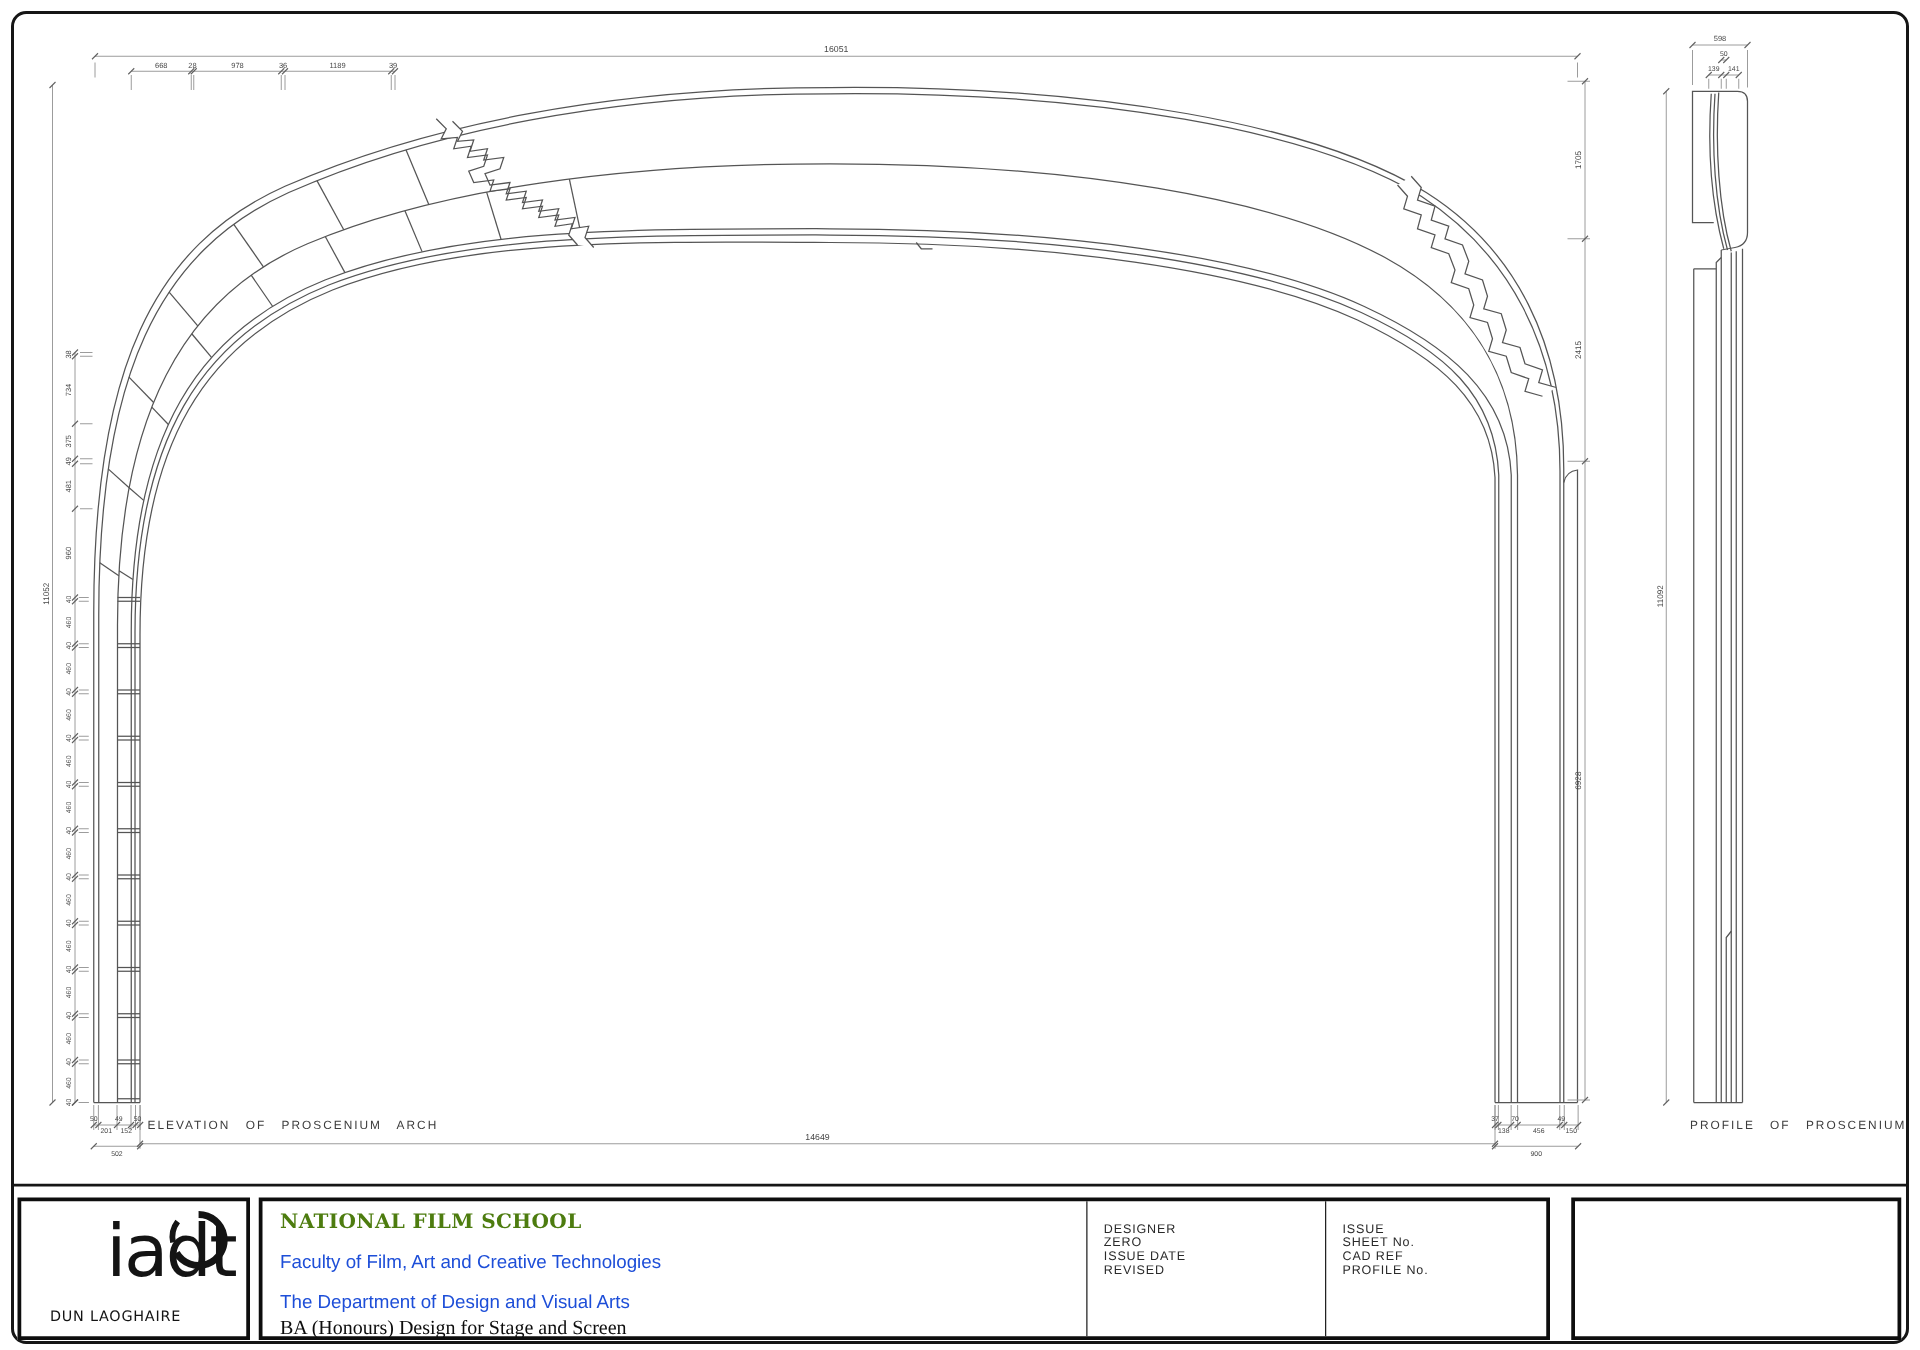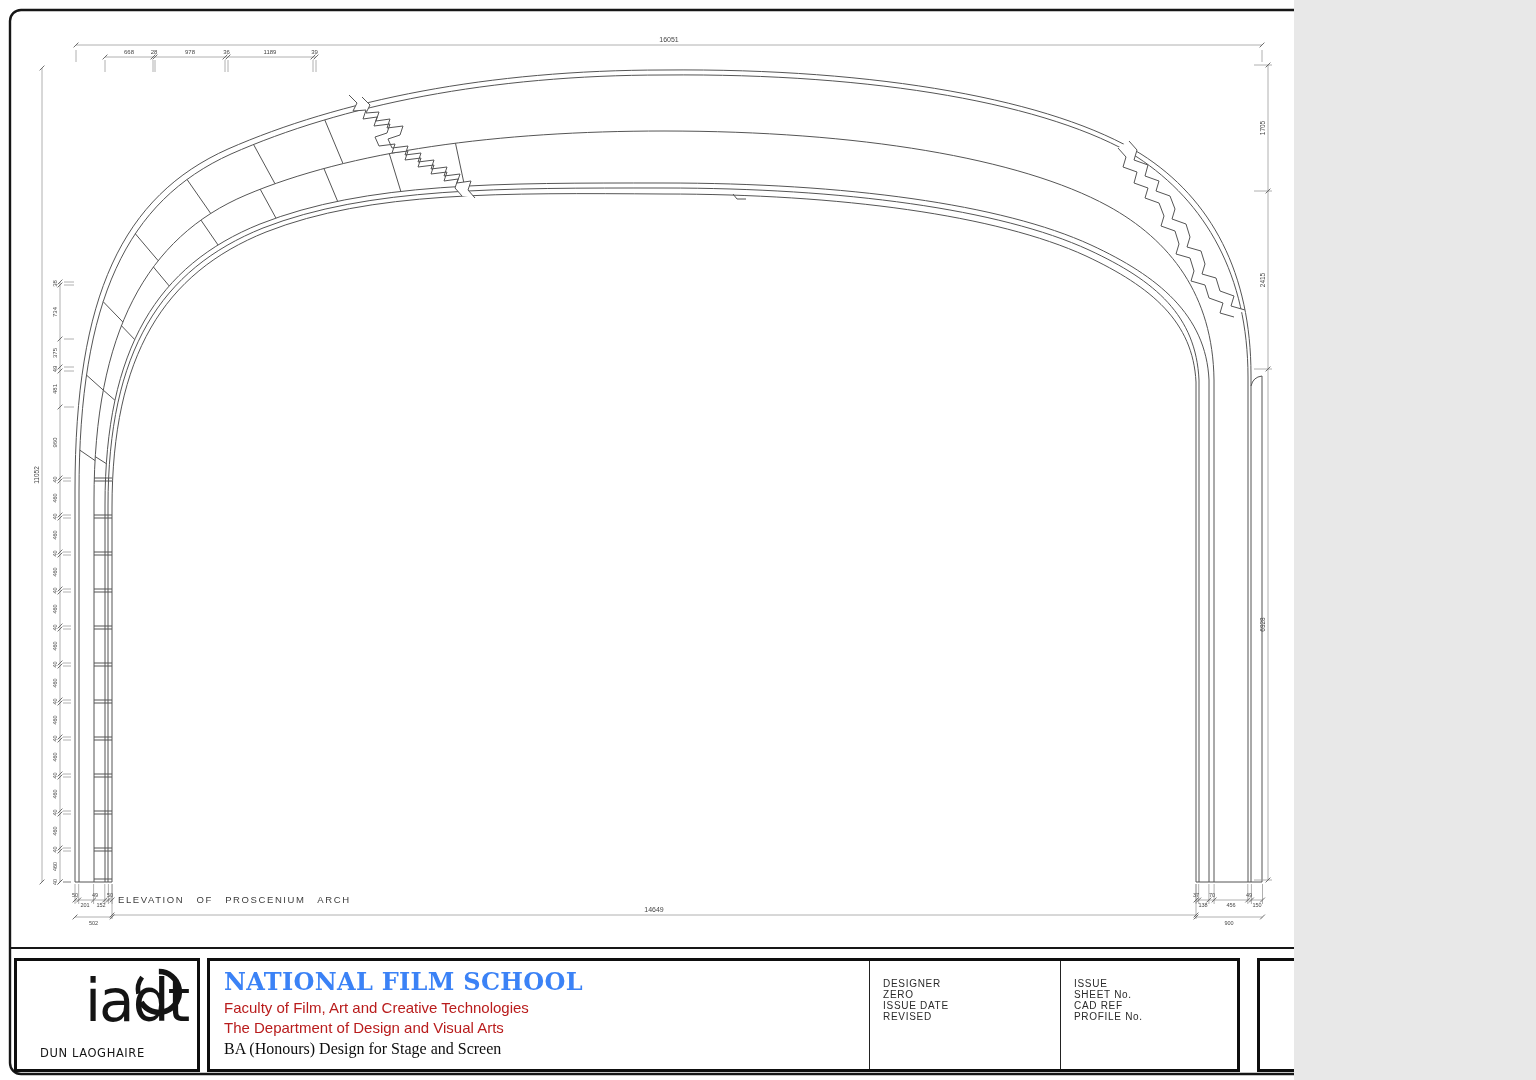--- a/index.html
+++ b/index.html
@@ -1,31 +1,31 @@
 <!DOCTYPE html>
 <html><head>
 <meta charset="utf-8">
 <style>
   html,body{margin:0;padding:0;background:#e8e8e8;}
-  .sheet{position:relative;width:1294px;height:1080px;background:#ffffff;overflow:hidden;
+  .sheet{position:relative;width:1536px;height:1080px;background:#ffffff;overflow:hidden;
          font-family:"Liberation Sans",sans-serif;}
   svg.cad{position:absolute;left:0;top:0;}
   .cap{font-family:"Liberation Sans",sans-serif;font-size:9.5px;letter-spacing:1.6px;word-spacing:8px;fill:#3c3c3c;}
   
   .tb{position:absolute;border:3px solid #0e0e0e;background:#fff;box-sizing:border-box;}
   .logo-inner{position:relative;width:100%;height:100%;}
   .iadt{position:absolute;left:36px;top:0px;font-family:"DejaVu Sans",sans-serif;font-weight:400;
         font-size:58px;line-height:1.38;letter-spacing:-2px;color:#141414;margin-left:32px;}
   .dl{position:absolute;left:23px;top:85px;font-family:"DejaVu Sans",sans-serif;font-size:11.5px;
       letter-spacing:0.6px;color:#141414;}
   .crescent{position:absolute;right:14px;top:2px;}
   .main-inner{position:relative;width:100%;height:100%;display:flex;}
   .school-sec{width:663px;box-sizing:border-box;padding:6px 0 0 14px;}
-  .school{font-family:"DejaVu Serif",serif;font-weight:700;font-size:24px;letter-spacing:0.3px;color:#3b82f6;}
-  .fac,.dep{font-family:"Liberation Sans",sans-serif;font-size:15px;color:#b91c1c;margin-top:3px;}
+  .school{font-family:"DejaVu Serif",serif;font-weight:700;font-size:16px;letter-spacing:0.3px;color:#4d7c0f;}
+  .fac,.dep{font-family:"Liberation Sans",sans-serif;font-size:15px;color:#1d4ed8;margin-top:15px;}
   .course{font-family:Liberation Serif, serif;font-size:16px;color:#0d0d0d;margin-top:4px;}
   .meta-col{box-sizing:border-box;border-left:1.5px solid #222;display:flex;flex-direction:column;
             padding:17px 0 20px 13px;}
   .meta-col.a{width:192px;} .meta-col.b{width:178px;}
   .meta{font-family:"Liberation Sans",sans-serif;font-size:10px;letter-spacing:0.7px;color:#2a2a2a;}
 </style>
 </head>
 <body>
 
 <div class="sheet">

